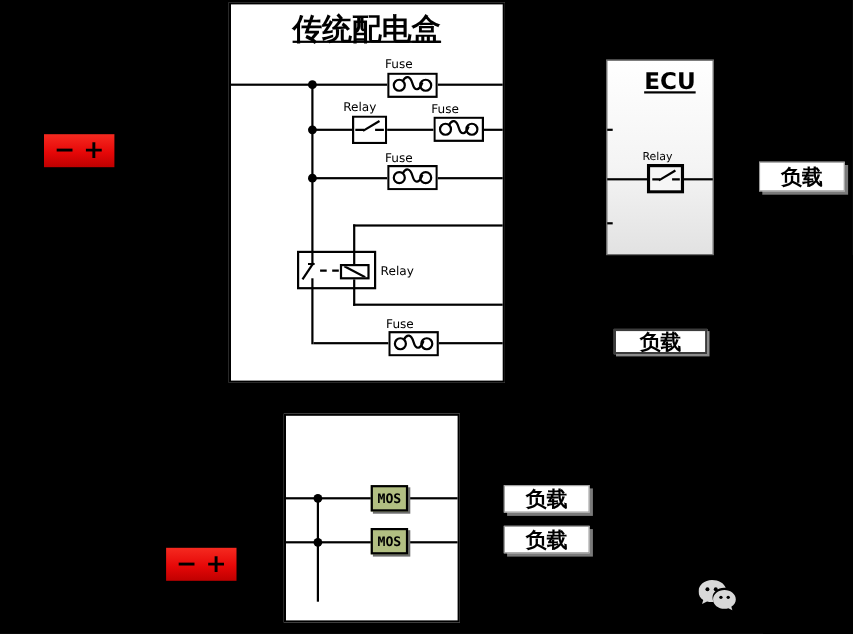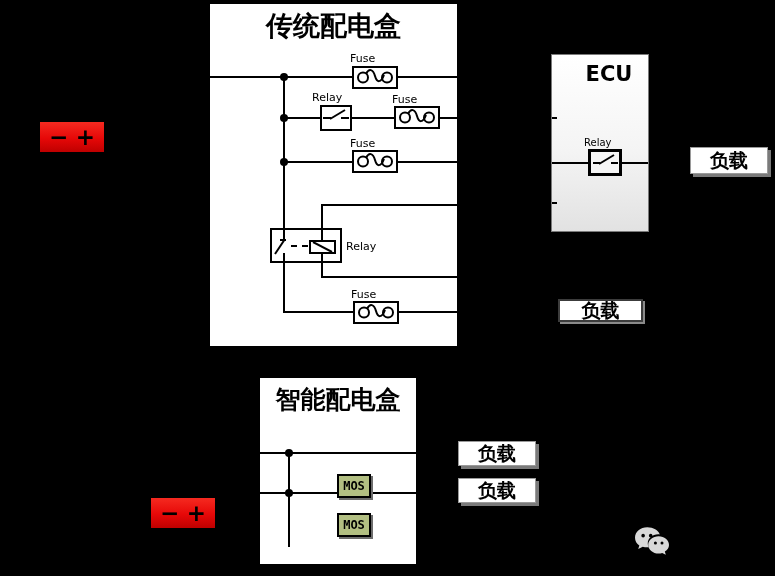--- a/index.html
+++ b/index.html
@@ -8,21 +8,21 @@
     background:var(--background,#000);
     font-family:"DejaVu Sans",sans-serif;
   }
   .abs{position:absolute;}
   .hline{position:absolute;height:2px;background:var(--diagram-line,#000);}
   .vline{position:absolute;width:2px;background:var(--diagram-line,#000);}
   .dot{position:absolute;width:8px;height:8px;border-radius:50%;background:var(--diagram-line,#000);}
   .whitebox{position:absolute;background:var(--box-fill,#fff);border:2px solid #000;box-sizing:border-box;}
   .cn-title{
     position:absolute;text-align:center;color:#000;font-weight:bold;
-    font-family:"Liberation Serif","DejaVu Serif",serif;white-space:nowrap;
+    font-family:"Liberation Serif","DejaVu Serif",serif;white-space:nowrap;text-decoration:underline;
   }
   .sym-label{
     position:absolute;text-align:left;color:#000;
     font:11px "DejaVu Sans",sans-serif;white-space:nowrap;
   }
   .load{
     position:absolute;background:var(--box-fill,#fff);
     border:1px solid #9a9a9a;
     box-shadow:3px 3px 0 var(--load-shadow,#7a7a7a);
     display:flex;align-items:center;justify-content:center;
@@ -34,21 +34,21 @@
     position:absolute;width:64px;height:30px;box-sizing:border-box;
     background:linear-gradient(180deg,#f52a20 0%,var(--battery-red,#e60808) 55%,#bf0000 100%);
     display:flex;align-items:center;justify-content:space-between;
     padding:0 9px;color:#000;font-weight:bold;font-size:23px;line-height:26px;
   }
   .mos{
     position:absolute;width:34px;height:24px;box-sizing:border-box;
     background:var(--mos-green,#b2bf82);border:2px solid #000;
     box-shadow:2px 2px 0 #6d6d6d;
     display:flex;align-items:center;justify-content:center;
-    font:bold 12px "DejaVu Sans Mono",monospace;color:#000;margin-top:33px;
+    font:bold 12px "DejaVu Sans Mono",monospace;color:#000;
   }
   .ecu-box{
     position:absolute;left:551px;top:54px;width:98px;height:178px;box-sizing:border-box;
     background:linear-gradient(180deg,#ffffff 0%,#f4f4f4 55%,#e2e2e2 100%);
     border:1px solid #7a7a7a;
   }
   .relay-outer{
     position:absolute;left:270px;top:228px;width:72px;height:35px;
     box-sizing:border-box;border:2px solid #000;background:transparent;
   }
@@ -183,21 +183,20 @@
     <span>负载</span>
   </div>
   <div class="load" style="left:458px;top:441px;width:78px;height:25px;">
     <span>负载</span>
   </div>
   <div class="load" style="left:458px;top:478px;width:78px;height:25px;">
     <span>负载</span>
   </div>
 
   <div class="whitebox" style="left:258px;top:376px;width:160px;height:190px;"></div>
-  <div class="cn-title" style="left:258px;top:383px;width:160px;font-size:25px;">智能配电盒</div>
   <div class="hline" style="left:260px;top:452px;width:156px;"></div>
   <div class="hline" style="left:260px;top:492px;width:156px;"></div>
   <div class="vline" style="left:288px;top:452px;height:95px;"></div>
   <div class="dot" style="left:285px;top:449px;"></div>
   <div class="dot" style="left:285px;top:489px;"></div>
   <div class="mos" style="left:337px;top:441px;">
     <span>MOS</span>
   </div>
   <div class="mos" style="left:337px;top:480px;">
     <span>MOS</span>

